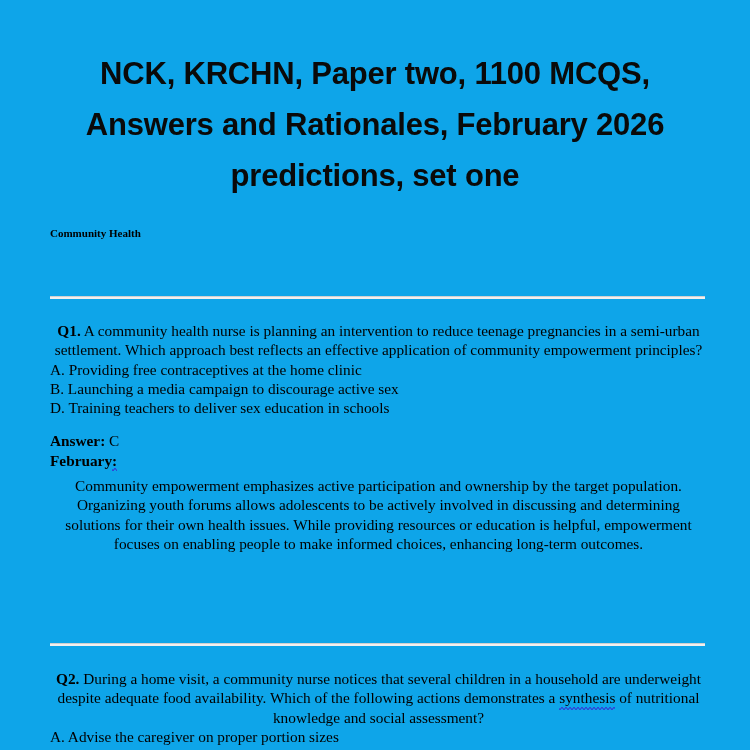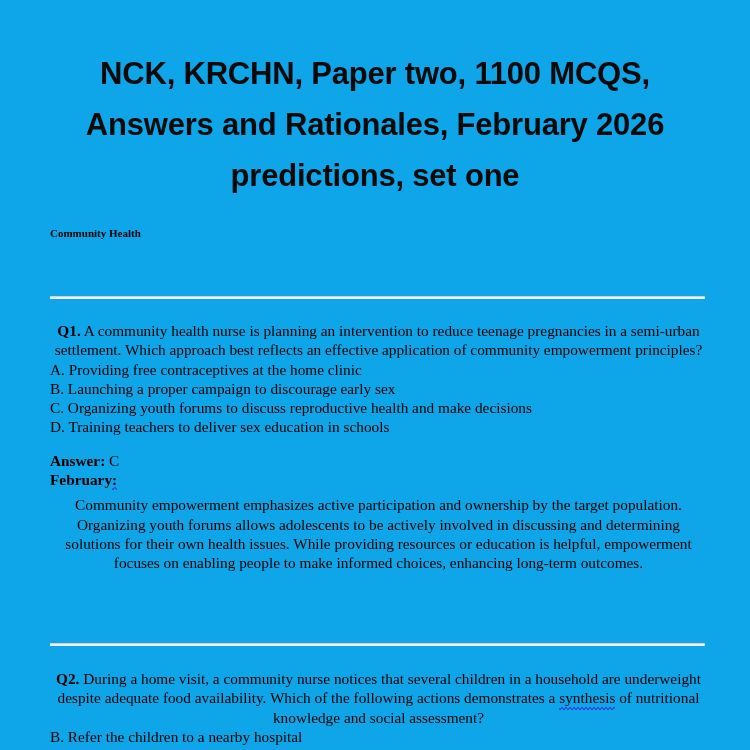--- a/index.html
+++ b/index.html
@@ -150,35 +150,35 @@
 
   <div class="section-heading">Community Health</div>
 
   <div class="divider divider-1"></div>
 
   <div class="qblock qblock-1">
 
     <p class="para"><span class="qnum">Q1.</span> <span>A community health nurse is planning an intervention to reduce teenage pregnancies in a semi-urban settlement. Which approach best reflects an effective application of community empowerment principles?</span></p>
 
     <p class="option">A. Providing free contraceptives at the home clinic</p>
-    <p class="option">B. Launching a proper campaign to discourage early sex</p>
-    <p class="option">C. Organizing youth forums to discuss reproductive health and make decisions</p>
+    <p class="option">B. Launching a media campaign to discourage active sex</p>
     <p class="option">D. Training teachers to deliver sex education in schools</p>
 
     <div class="answer-block">
       <p class="answer-line"><span class="lbl-bold">Answer:</span> <span>C</span></p>
 
       <p class="rationale-line"><span class="lbl-bold">February</span><span class="lbl-bold squiggle squiggle-colon">:</span></p>
 
       <p class="para rationale-text">Community empowerment emphasizes active participation and ownership by the target population. Organizing youth forums allows adolescents to be actively involved in discussing and determining solutions for their own health issues. While providing resources or education is helpful, empowerment focuses on enabling people to make informed choices, enhancing long-term outcomes.</p>
     </div>
   </div>
 
   <div class="divider divider-2"></div>
 
   <div class="qblock qblock-2">
 
     <p class="para"><span class="qnum">Q2.</span> <span>During a home visit, a community nurse notices that several children in a household are underweight despite adequate food availability. Which of the following actions demonstrates a </span><span class="squiggle">synthesis</span><span> of nutritional knowledge and social assessment?</span></p>
 
+    <p class="option">A. Advise the caregiver on proper portion sizes</p>
     <p class="option">B. Refer the children to a nearby hospital</p>
   </div>
 
 </div>
 
 </body></html>

